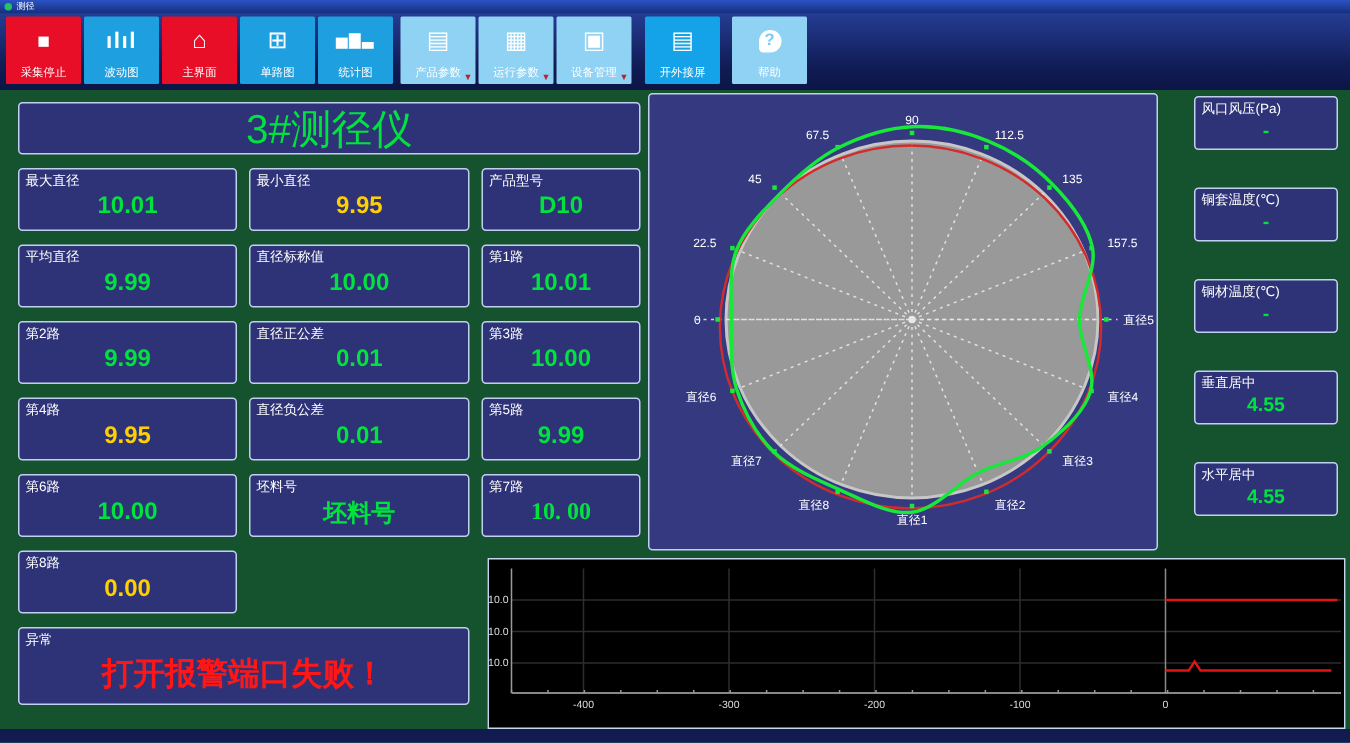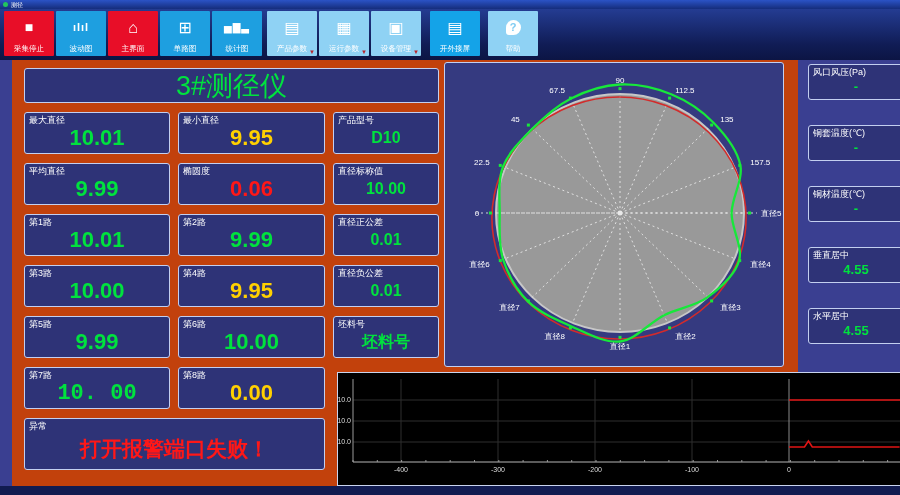--- a/index.html
+++ b/index.html
@@ -22,43 +22,43 @@
     padding-bottom:3px;box-sizing:border-box;cursor:pointer;flex:none}
   .btn.red{background:#e80e28}
   .btn.blue{background:#1e9fe0}
   .btn.blue2{background:#14a3e8}
   .btn.light{background:#8fd2f4}
   .btn .icon{flex:1;width:100%;display:flex;align-items:center;justify-content:center;color:#fff}
   .btn .glyph{color:#fff;font-size:15px;line-height:15px}
   .btn .blabel{font-size:8px;color:#fff;line-height:9px;white-space:nowrap;transform:scale(.95)}
   .btn .arrow{position:absolute;right:2px;bottom:1px;font-size:6px;line-height:6px;color:#b8252c}
   .icon-stop .glyph{font-size:14px}
-  .icon-waveform .glyph{font-size:11px;font-weight:bold;letter-spacing:1px}
+  .icon-waveform .glyph{font-size:15px;font-weight:bold;letter-spacing:1px}
   .icon-home .glyph{font-size:16px}
   .icon-grid .glyph{font-size:16px}
   .icon-bar-chart .glyph{font-size:10px;letter-spacing:1px}
   .icon-list .glyph,.icon-keypad .glyph,.icon-device .glyph,.icon-monitor .glyph{font-size:16px}
   .icon-siren{flex-direction:column}
   .icon-siren::before{content:"";width:12px;height:8px;background:#fff;border-radius:7px 7px 1px 1px}
   .icon-siren::after{content:"";width:16px;height:2px;background:#fff;margin-top:1px}
   .icon-question .glyph{width:15px;height:15px;background:#fff;border-radius:50% 50% 50% 3px;
     color:#7ecbf2;font-weight:bold;font-size:11px;line-height:15px;text-align:center;display:block}
   
-  .main{position:absolute;top:60px;left:12px;width:786px;height:426px;background:#c2410c}
+  .main{position:absolute;top:60px;left:0;width:900px;height:426px;background:#14532d}
   .box{background:#2e3377;border:1px solid #c3cff0;border-radius:3px;position:relative;
     box-sizing:border-box}
   .box .box-label{position:absolute;top:2px;left:4px;font-size:9px;line-height:10px;color:#fff;
     white-space:nowrap}
   .box .box-value{position:absolute;left:2px;right:2px;top:11px;bottom:1px;display:flex;
-    align-items:center;justify-content:center;font-size:22px;font-weight:bold;white-space:nowrap}
+    align-items:center;justify-content:center;font-size:16px;font-weight:bold;white-space:nowrap}
   .box.small .box-value{font-size:16px}
   .box.wide{grid-column:1 / span 2;height:52px}
   .box.wide .box-value{font-size:21px}
   .v-green{color:#00e23e}.v-yellow{color:#ffd000}.v-red{color:#ff1717}
-  .v-serif{font-family:Liberation Mono, monospace;font-weight:normal;font-size:21px}
+  .v-serif{font-family:Liberation Serif, serif;font-weight:normal;font-size:21px}
   .gauge-title{position:absolute;left:12px;top:8px;width:415px;height:35px;display:flex;
     align-items:center;justify-content:center;font-size:27px;color:#00e23e}
   .mgrid{position:absolute;left:12px;top:52px;display:grid;
     grid-template-columns:146px 147px 106px;grid-auto-rows:42px;column-gap:8px;row-gap:9px}
   .polar{position:absolute;left:432px;top:2px;width:340px;height:305px;border:1px solid #c3cff0;
     border-radius:3px;background:#353a80;box-sizing:border-box}
   .rightcol{position:absolute;left:796px;top:4px;width:96px;display:flex;flex-direction:column;
     gap:25px}
   .rbox{height:36px;flex:none}
   .rbox .box-value{font-size:13px;top:10px}
@@ -151,24 +151,20 @@
     <div class="box-label">最小直径</div>
     <div class="box-value v-yellow">9.95</div>
   </div>
       <div class="box small">
     <div class="box-label">产品型号</div>
     <div class="box-value v-green">D10</div>
   </div>
       <div class="box">
     <div class="box-label">平均直径</div>
     <div class="box-value v-green">9.99</div>
-  </div>
-      <div class="box">
-    <div class="box-label">椭圆度</div>
-    <div class="box-value v-red">0.06</div>
   </div>
       <div class="box small">
     <div class="box-label">直径标称值</div>
     <div class="box-value v-green">10.00</div>
   </div>
       <div class="box">
     <div class="box-label">第1路</div>
     <div class="box-value v-green">10.01</div>
   </div>
       <div class="box">

